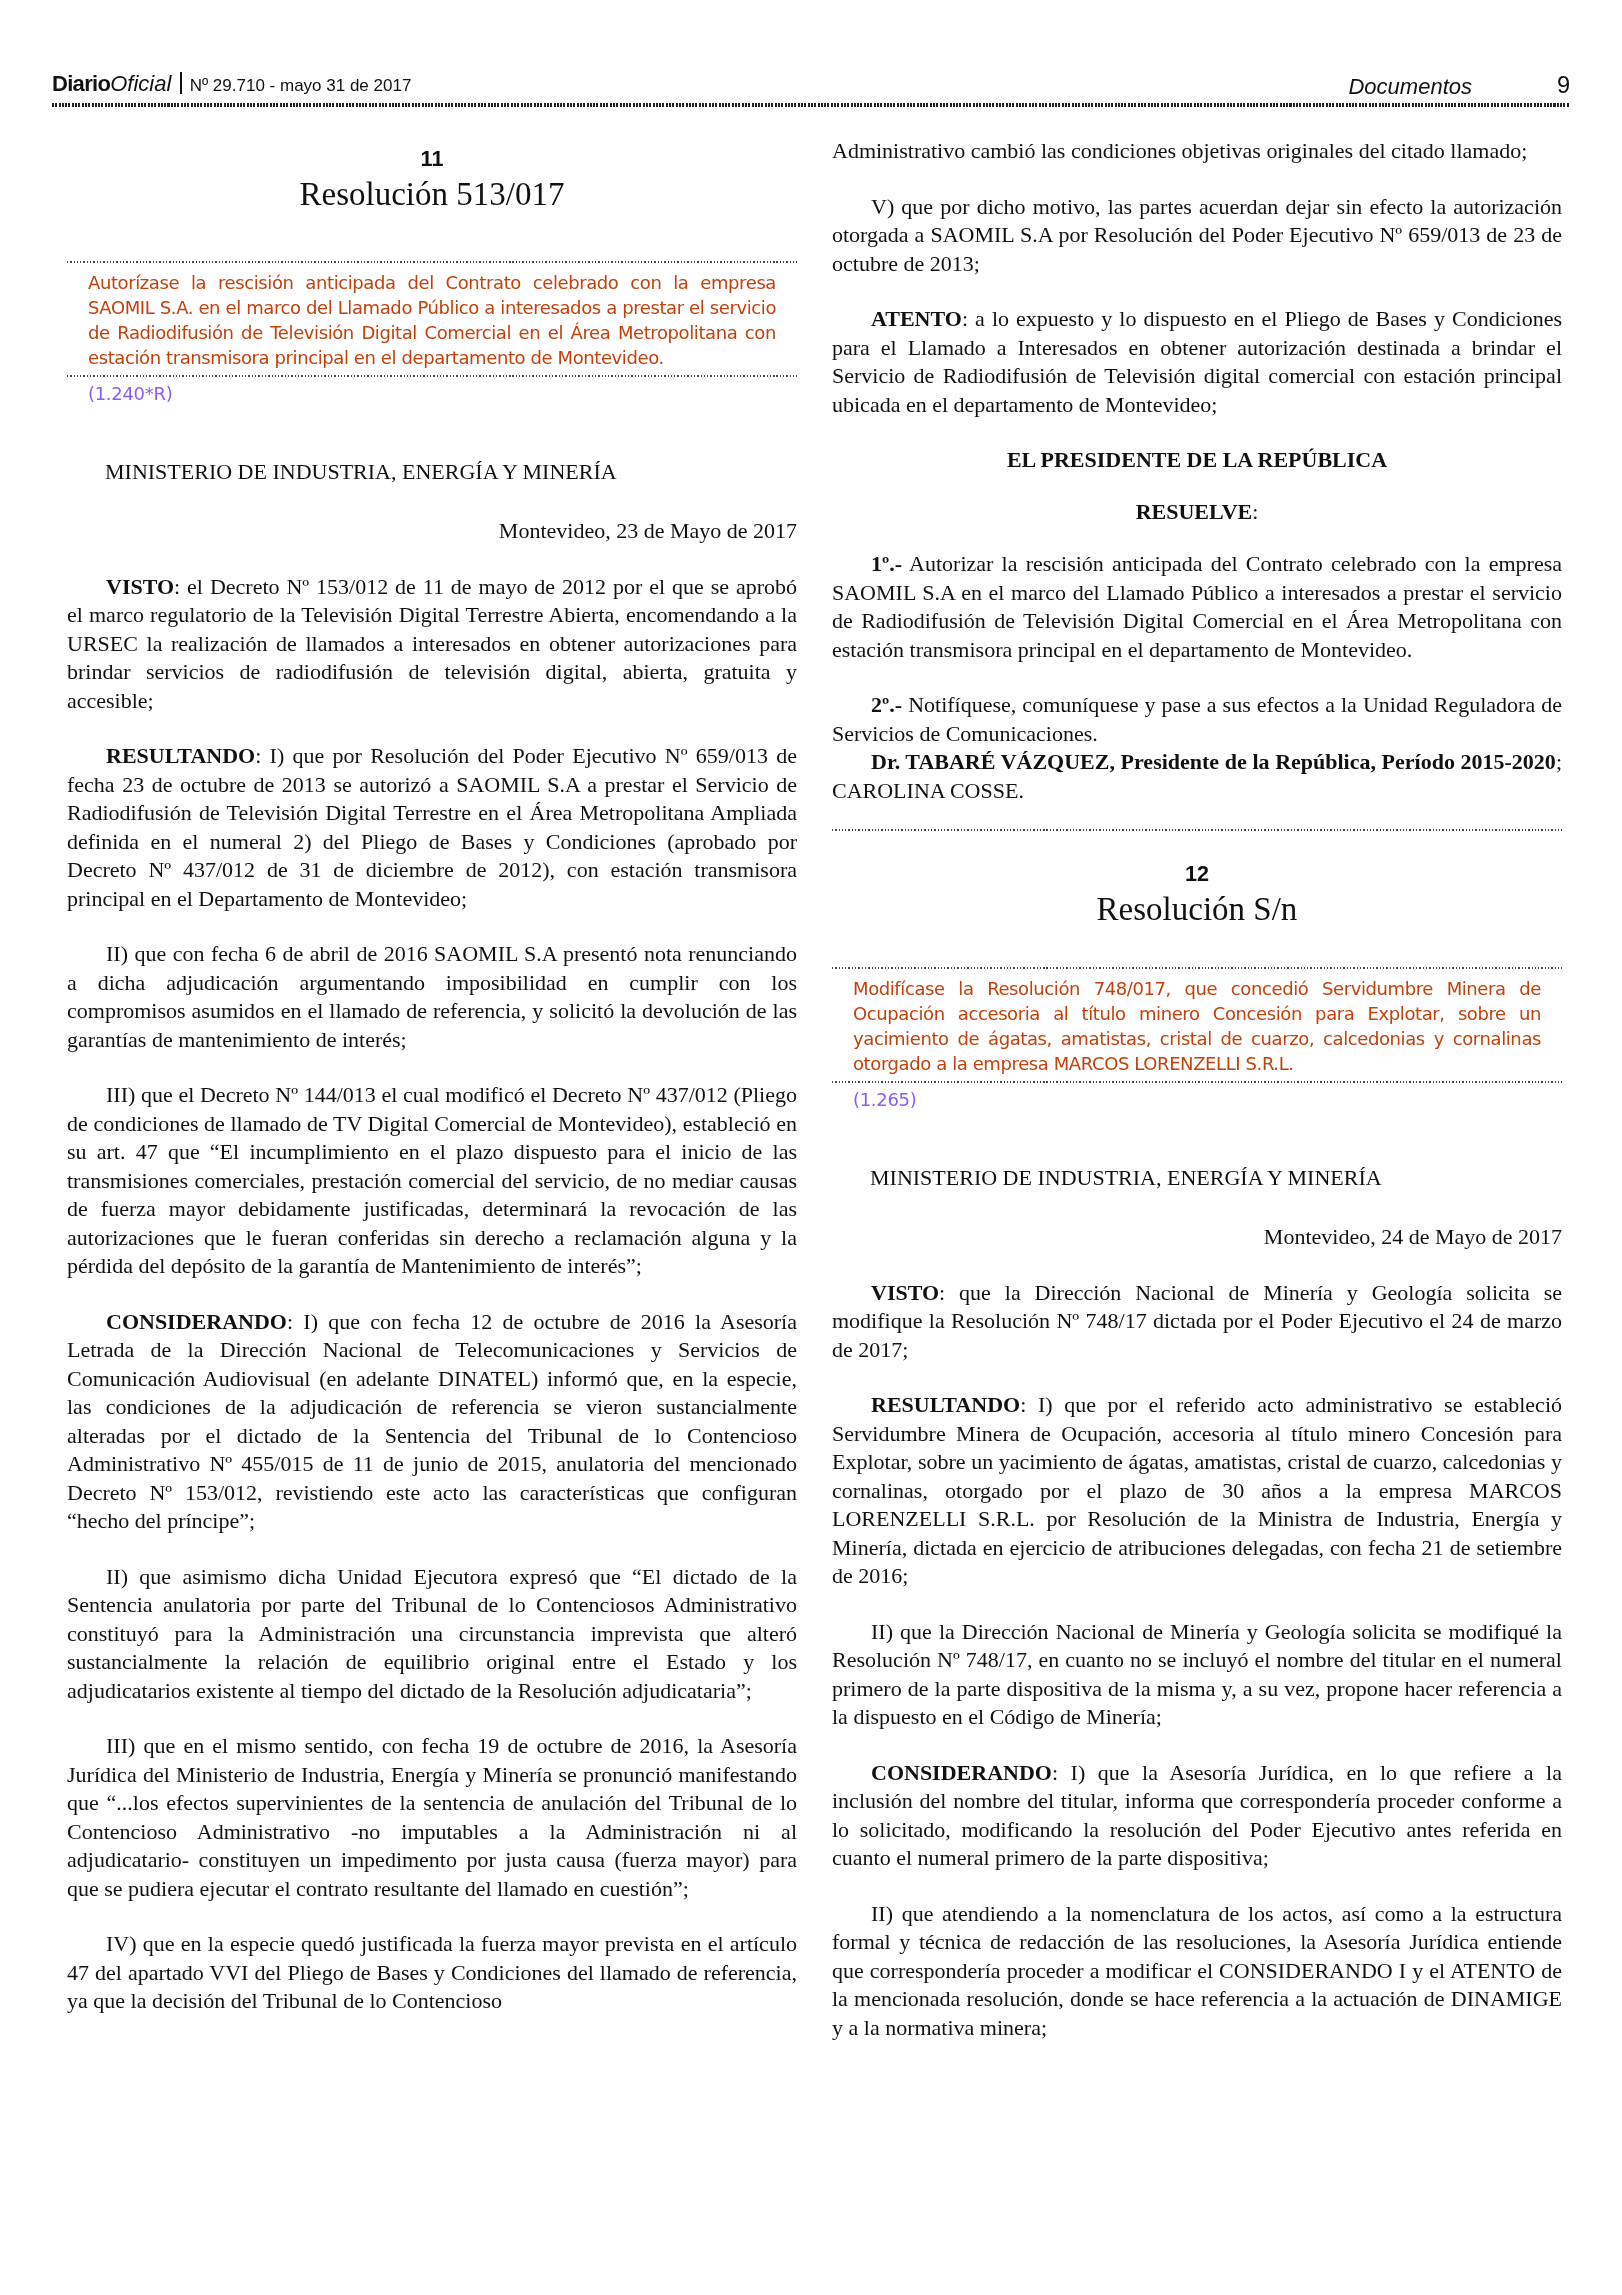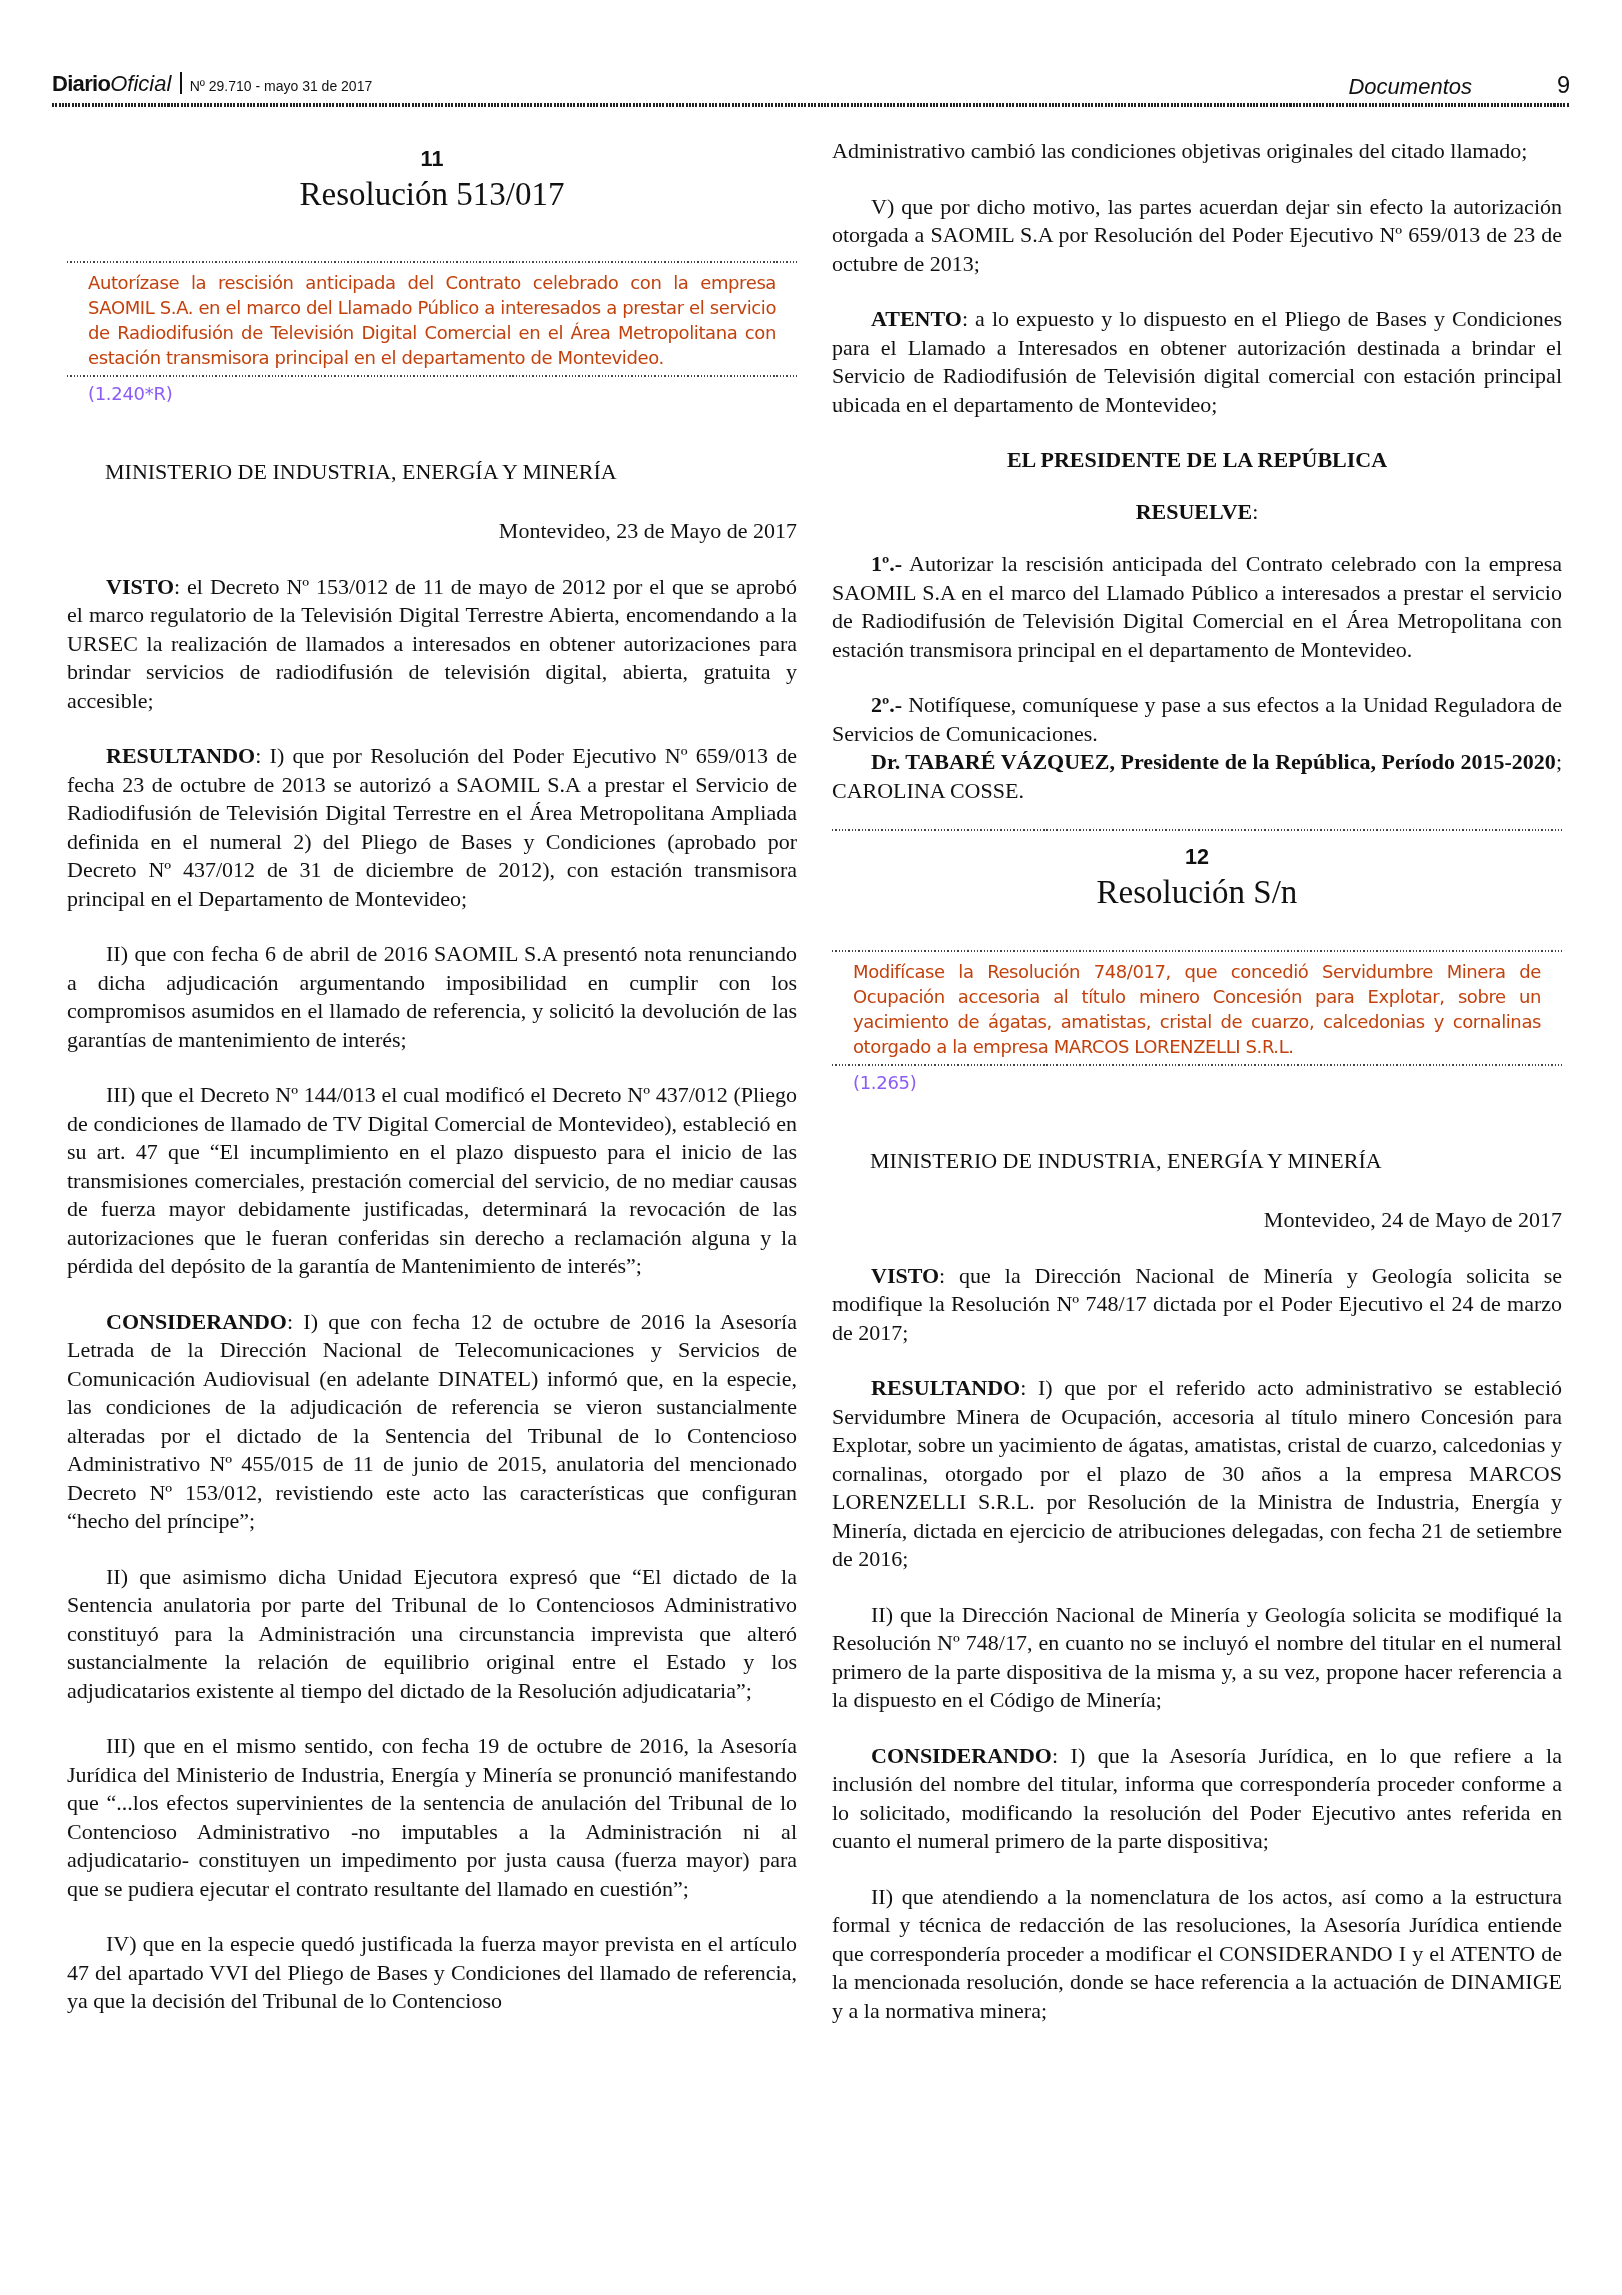--- a/index.html
+++ b/index.html
@@ -2,21 +2,21 @@
 <html style="font-size:10.5px"><head>
 <meta charset="utf-8">
 <style>
   html, body { margin: 0; padding: 0; background: #ffffff; }
   body { width: 1622px; height: 2295px; position: relative; overflow: hidden; color: #111; }
   .page-header { position: absolute; left: 52px; top: 69px; width: 1518px; height: 46px; }
   .masthead { position: absolute; left: 0; top: 0; font-family: "Liberation Sans", sans-serif; font-size: 22px; line-height: 30px; white-space: nowrap; }
   .masthead .brand-diario { font-weight: bold; letter-spacing: -0.7px; }
   .masthead .brand-oficial { font-style: italic; font-weight: normal; }
   .masthead .sep { display: inline-block; width: 1.3px; height: 22px; background: #111; margin: 0 7.9px 0 9.2px; vertical-align: -3.3px; }
-  .masthead .issue { font-size: 14px; }
+  .masthead .issue { font-size: 17px; }
   .section-label { position: absolute; right: 98px; top: 5.2px; font-family: "Liberation Sans", sans-serif; font-style: italic; font-size: 22px; }
   .page-number { position: absolute; right: 0; top: 2.6px; font-family: "Liberation Sans", sans-serif; font-size: 23.6px; }
   .header-rule { position: absolute; left: 0; top: 34px; width: 100%; height: 3.9px;
     background-image: repeating-linear-gradient(90deg, #222 0 2px, transparent 2px 3.3px); }
 
   .column { position: absolute; top: 137px; width: 730px; font-family: "Liberation Serif", serif; font-size: 22px; line-height: 28.5px; }
   .col-left { left: 67px; }
   .col-right { left: 832px; }
 
   .res-number { text-align: center; font-family: "Liberation Sans", sans-serif; font-weight: bold; font-size: 21.6px; line-height: 29px; margin: 6.5px 0 2.6px; }
@@ -26,21 +26,21 @@
   .ref-code { font-family: "DejaVu Sans", sans-serif; font-size: 18px; line-height: 25px; padding: 3.9px 21px 0 21px; color: #8b5cf6; letter-spacing: -0.3px; }
   .ministry { font-family: "Liberation Serif", serif; font-size: 22px; line-height: 29px; padding-left: 38px; margin: 51px 0 31px; }
   .date-line { text-align: right; margin: 0 0 27.5px; }
   p.para { margin: 0 0 27px; text-indent: 39px; text-align: justify; }
   p.para.tight { margin-bottom: 0; }
   p.cont { text-indent: 0; }
   .lbl { font-weight: bold; }
   .center-heading { text-align: center; font-weight: bold; margin: 0 0 23.6px; }
   .signature { text-indent: 39px; text-align: justify; margin: 0 0 23.6px; }
   .sign-bold { font-weight: bold; }
-  .res12 .res-number { margin-top: 11px; }
+  .res12 .res-number { margin-top: 28px; }
   .res12 .res-title { margin-bottom: 38px; }
 </style>
 </head>
 <body>
 
 <div class="page-header">
   <div class="masthead">
     <span class="brand-diario">Diario</span><span class="brand-oficial">Oficial</span><span class="sep"></span><span class="issue">Nº 29.710 - mayo 31 de 2017</span>
   </div>
   <div class="section-label">Documentos</div>

